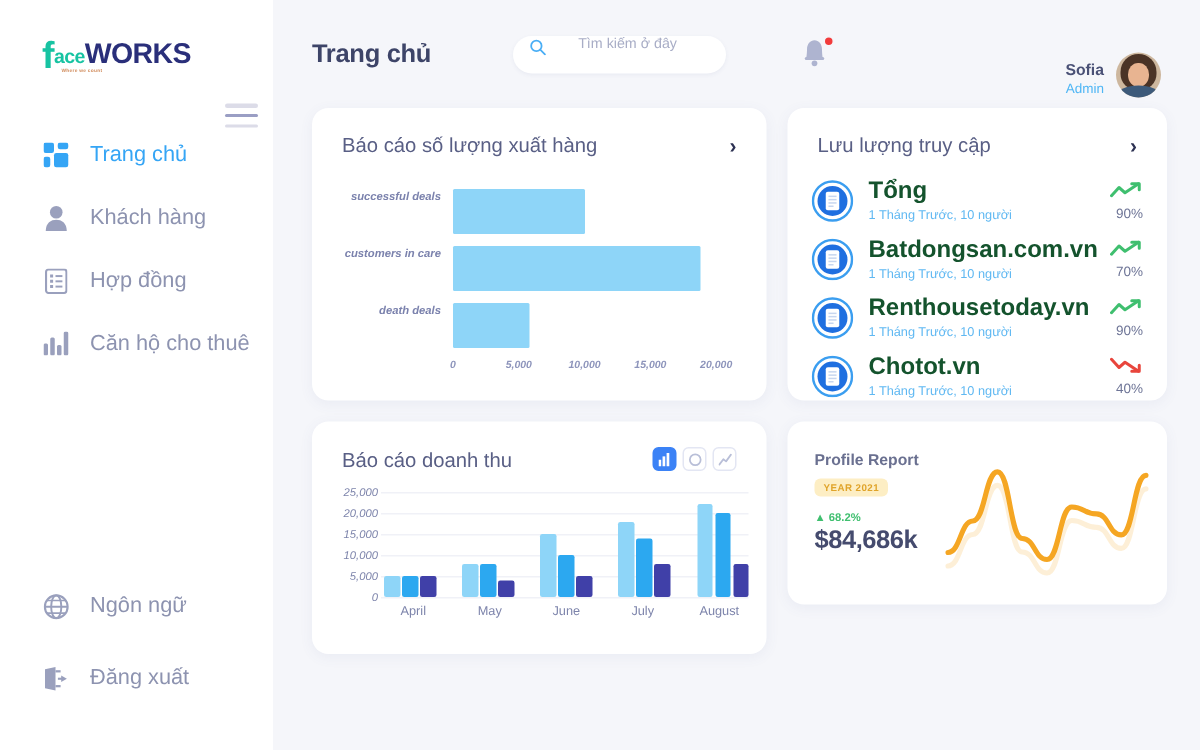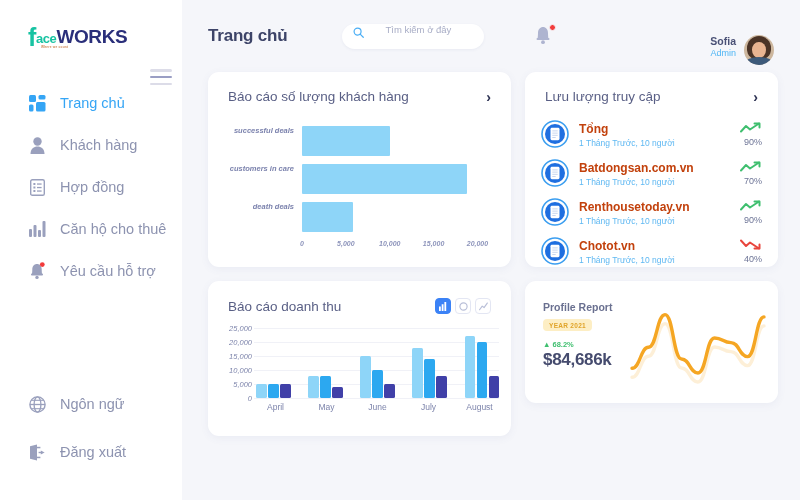--- a/index.html
+++ b/index.html
@@ -80,21 +80,21 @@
     border: none; outline: none; font-size: 9.5px; color: #9aa0bd;
     background: transparent; width: 100%; font-family: "Liberation Sans", sans-serif;
   }
   .search input::placeholder { color: #a8adc6; }
 
   .bell { margin-left: 50px; position: relative; width: 20px; height: 22px; cursor: pointer; }
   .bell-badge {
     position: absolute; right: -2px; top: -1px; width: 7px; height: 7px;
     background: #f23b3b; border-radius: 50%; border: 1.2px solid #f5f6fa;
   }
-  .user { margin-left: auto; display: flex; align-items: flex-start; gap: 8px; cursor: pointer; margin-top: 28px; }
+  .user { margin-left: auto; display: flex; align-items: flex-end; gap: 8px; cursor: pointer; margin-top: 28px; }
   .user-meta { text-align: right; line-height: 1.25; }
   .user-name { font-size: 10.5px; color: #4a5176; font-weight: bold; }
   .user-role { font-size: 9px; color: #4fb6f5; }
   .avatar {
     width: 30px; height: 30px; border-radius: 50%; overflow: hidden;
     background: #cdb79e; position: relative; flex: 0 0 30px;
   }
   .avatar .hair {
     position: absolute; left: 3px; top: 1px; width: 24px; height: 24px;
     background: #4a3326; border-radius: 50% 50% 45% 45%;
@@ -170,21 +170,21 @@
     display: flex; justify-content: space-between;
   }
   .xlabels span { font-size: 8.5px; color: #7d84ab; width: 39px; text-align: center; }
 
   
   .tcard { height: 195px; }
   .tlist { padding: 10px 16px 0 16px; }
   .titem { display: flex; align-items: center; height: 39px; cursor: pointer; }
   .ticon { width: 28px; height: 28px; flex: 0 0 28px; position: relative; margin-right: 10px; }
   .tinfo { flex: 1; min-width: 0; line-height: 1.3; }
-  .tname { font-size: 12px; font-weight: bold; color: #c2410c; white-space: nowrap; }
+  .tname { font-size: 16px; font-weight: bold; color: #14532d; white-space: nowrap; }
   .tsub { font-size: 8.5px; color: #5fb8f2; white-space: nowrap; }
   .tstat { text-align: right; width: 34px; flex: 0 0 34px; line-height: 1.1; }
   .tpct { font-size: 9px; color: #6d7496; margin-top: 1px; }
 
   
   .pcard { height: 122px; margin-top: 14px; position: relative; overflow: hidden; }
   .pleft { padding: 20px 0 0 18px; position: relative; z-index: 2; }
   .ptitle { font-size: 10.5px; color: #6a7090; font-weight: bold; }
   .pbadge {
     display: inline-block; margin-top: 6px; background: #fdeec4; color: #e0a42a;
@@ -259,31 +259,20 @@
           <svg width="17" height="16" viewBox="0 0 17 16">
             <rect x="0" y="8" width="3" height="8" rx="1" fill="#9aa0bd"></rect>
             <rect x="4.5" y="4" width="3" height="12" rx="1" fill="#9aa0bd"></rect>
             <rect x="9" y="9" width="3" height="7" rx="1" fill="#9aa0bd"></rect>
             <rect x="13.5" y="0" width="3" height="16" rx="1" fill="#9aa0bd"></rect>
           </svg>
         </span>
         <span class="nav-label">Căn hộ cho thuê</span>
       </div>
 
-      <div class="nav-item">
-        <span class="nav-ico">
-          <svg width="17" height="18" viewBox="0 0 17 18">
-            <path d="M3 12 C3 12 3.3 9.8 3.3 7.3 C3.3 4.2 5.2 2 8 2 C10.8 2 12.7 4.2 12.7 7.3 C12.7 9.8 13 12 13 12 Z" fill="#9aa0bd"></path>
-            <rect x="2" y="11.6" width="12" height="1.8" rx="0.9" fill="#9aa0bd"></rect>
-            <circle cx="8" cy="15.4" r="1.7" fill="#9aa0bd"></circle>
-            <circle cx="13.3" cy="2.6" r="2.4" fill="#f23b3b"></circle>
-          </svg>
-        </span>
-        <span class="nav-label">Yêu cầu hỗ trợ</span>
-      </div>
 
     </nav>
 
     <div class="nav-bottom">
       <div class="nav-item">
         <span class="nav-ico">
           <svg width="17" height="17" viewBox="0 0 17 17">
             <circle cx="8.5" cy="8.5" r="7.6" fill="none" stroke="#9aa0bd" stroke-width="1.4"></circle>
             <ellipse cx="8.5" cy="8.5" rx="3.4" ry="7.6" fill="none" stroke="#9aa0bd" stroke-width="1.3"></ellipse>
             <line x1="1" y1="8.5" x2="16" y2="8.5" stroke="#9aa0bd" stroke-width="1.3"></line>
@@ -345,21 +334,21 @@
         </div>
       </div>
     </header>
 
     <div class="content">
 
       <div class="col-left">
 
         <section class="card hcard">
           <div class="card-head">
-            <div class="card-title">Báo cáo số lượng khách hàng</div>
+            <div class="card-title">Báo cáo số lượng xuất hàng</div>
             <div class="chev">›</div>
           </div>
           <div class="hchart">
             <div id="hbars">
                 <div class="hrow">
                   <div class="hlabel">successful deals</div>
                   <div class="htrack">
                     <div class="hbar" style="width: 45.4545%; background: rgb(142, 213, 248);"></div>
                   </div>
                 </div>

